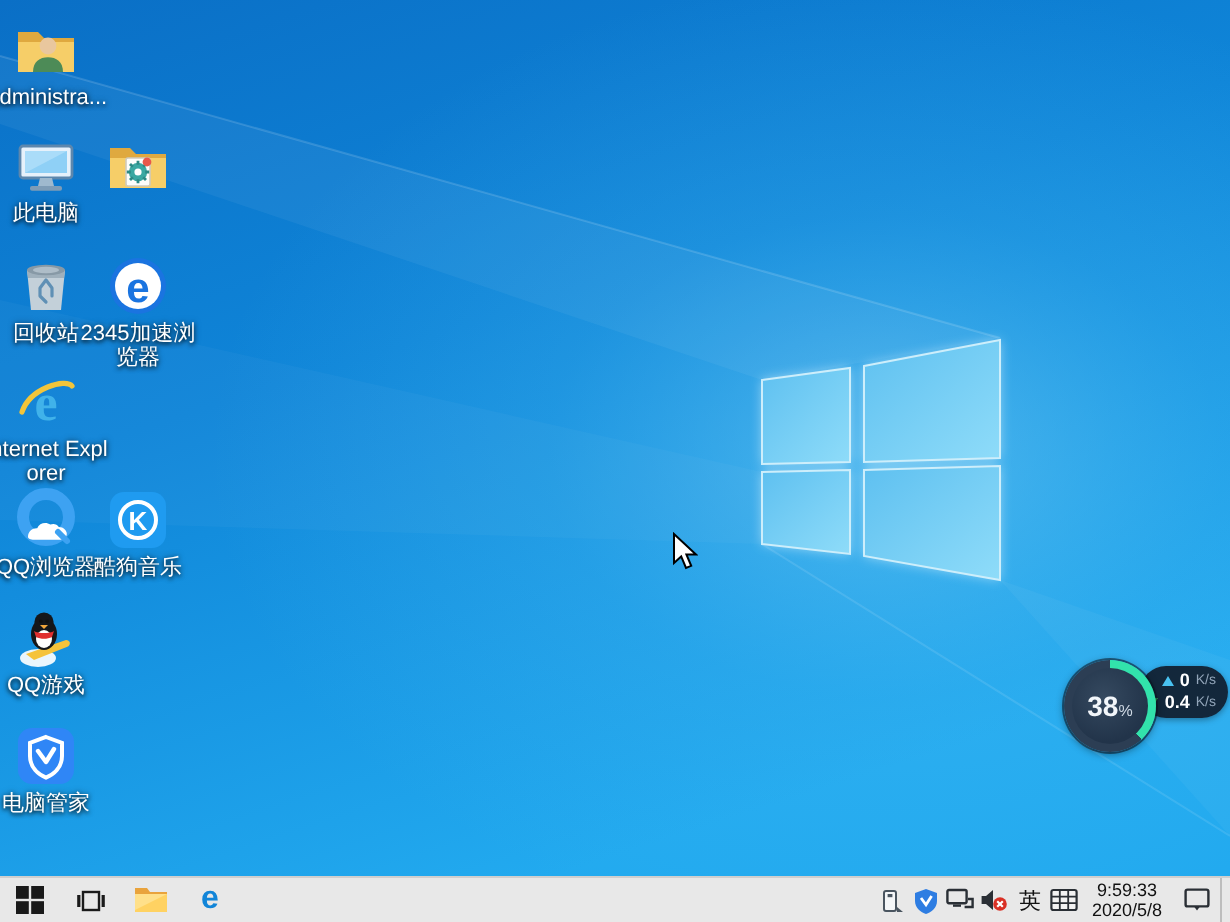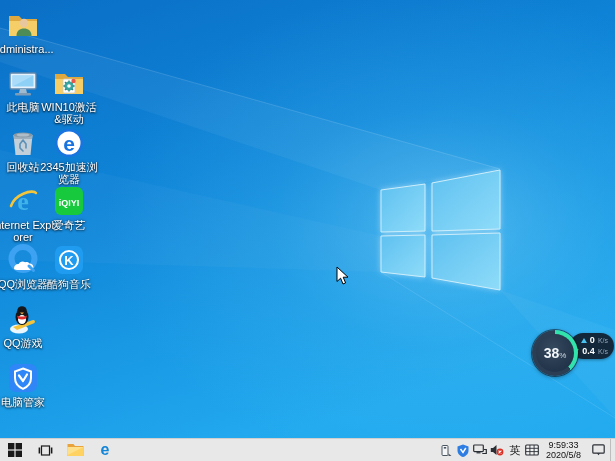--- a/index.html
+++ b/index.html
@@ -123,21 +123,20 @@
   <div class="di" style="left:38px;top:67px">
     <svg class="ic" viewBox="0 0 32 32">
       <path d="M2 7h10l3 3h15v17H2z" fill="#dfa93f"></path>
       <path d="M2 12h28v15H2z" fill="#f6ce68"></path>
       <rect x="10" y="12" width="12" height="14" rx="1" fill="#fdfdfb" stroke="#cfcabc" stroke-width="0.8"></rect>
       <circle cx="16" cy="19" r="4.6" fill="#3aa8a2"></circle>
       <circle cx="16" cy="19" r="1.8" fill="#fff"></circle>
       <path d="M16 13.4v2M16 22.6v2M10.4 19h2M19.6 19h2M12 15l1.4 1.4M18.6 21.6L20 23M20 15l-1.4 1.4M13.4 21.6L12 23" stroke="#2c8a85" stroke-width="1.4"></path>
       <circle cx="20.5" cy="14" r="2.2" fill="#e8584a"></circle>
     </svg>
-    <span class="lbl">WIN10激活&amp;驱动</span>
   </div>
 
   <div class="di" style="left:-8px;top:127px">
     <svg class="ic" viewBox="0 0 32 32">
       <polygon points="6.5,8 25.5,8 23.5,28 8.5,28" fill="#c3d0d9"></polygon>
       <polygon points="6.5,8 25.5,8 25,12 7,12" fill="#9fb0bc"></polygon>
       <ellipse cx="16" cy="8" rx="9.5" ry="2.6" fill="#8799a6"></ellipse>
       <ellipse cx="16" cy="8" rx="6.5" ry="1.6" fill="#aebdc8"></ellipse>
       <path d="M13 17l3-4 3 4M19 17v4M13 17v4l3 3" stroke="#5f90b5" stroke-width="1.6" fill="none" stroke-linecap="round" stroke-linejoin="round"></path>
     </svg>
@@ -154,27 +153,20 @@
   </div>
 
   <div class="di" style="left:-8px;top:185px">
     <svg class="ic" viewBox="0 0 32 32">
       <text x="16" y="25" text-anchor="middle" font-size="26" font-weight="bold" fill="#40b2ea" font-family="Liberation Serif, serif">e</text>
       <path d="M4 21C8 9 26 4 29 8" stroke="#f3c53a" stroke-width="2.6" fill="none" stroke-linecap="round"></path>
     </svg>
     <span class="lbl">Internet Explorer</span>
   </div>
 
-  <div class="di" style="left:38px;top:185px">
-    <svg class="ic" viewBox="0 0 32 32">
-      <rect x="2" y="2" width="28" height="28" rx="6" fill="#17c93c"></rect>
-      <text x="16" y="20.5" text-anchor="middle" font-size="9" font-weight="bold" fill="#fff" font-family="Liberation Sans, sans-serif">iQIYI</text>
-    </svg>
-    <span class="lbl">爱奇艺</span>
-  </div>
 
   <div class="di" style="left:-8px;top:244px">
     <svg class="ic" viewBox="0 0 32 32">
       <circle cx="16" cy="14.5" r="11.5" fill="none" stroke="#3da2f2" stroke-width="6"></circle>
       <path d="M7 24.5c0-3 2.4-4.6 4.6-4.4 1-2.6 4.4-3.4 6.6-1.8 1.2-.7 3.4-.4 4.2 1.2 2.4 0 4 1.8 4 3.4 0 1.6-1.3 3-3.3 3H10c-1.8 0-3-0.6-3-1.4z" fill="#fff"></path>
       <path d="M22 22l4.5 4.5" stroke="#3da2f2" stroke-width="3" stroke-linecap="round"></path>
     </svg>
     <span class="lbl">QQ浏览器</span>
   </div>
 

